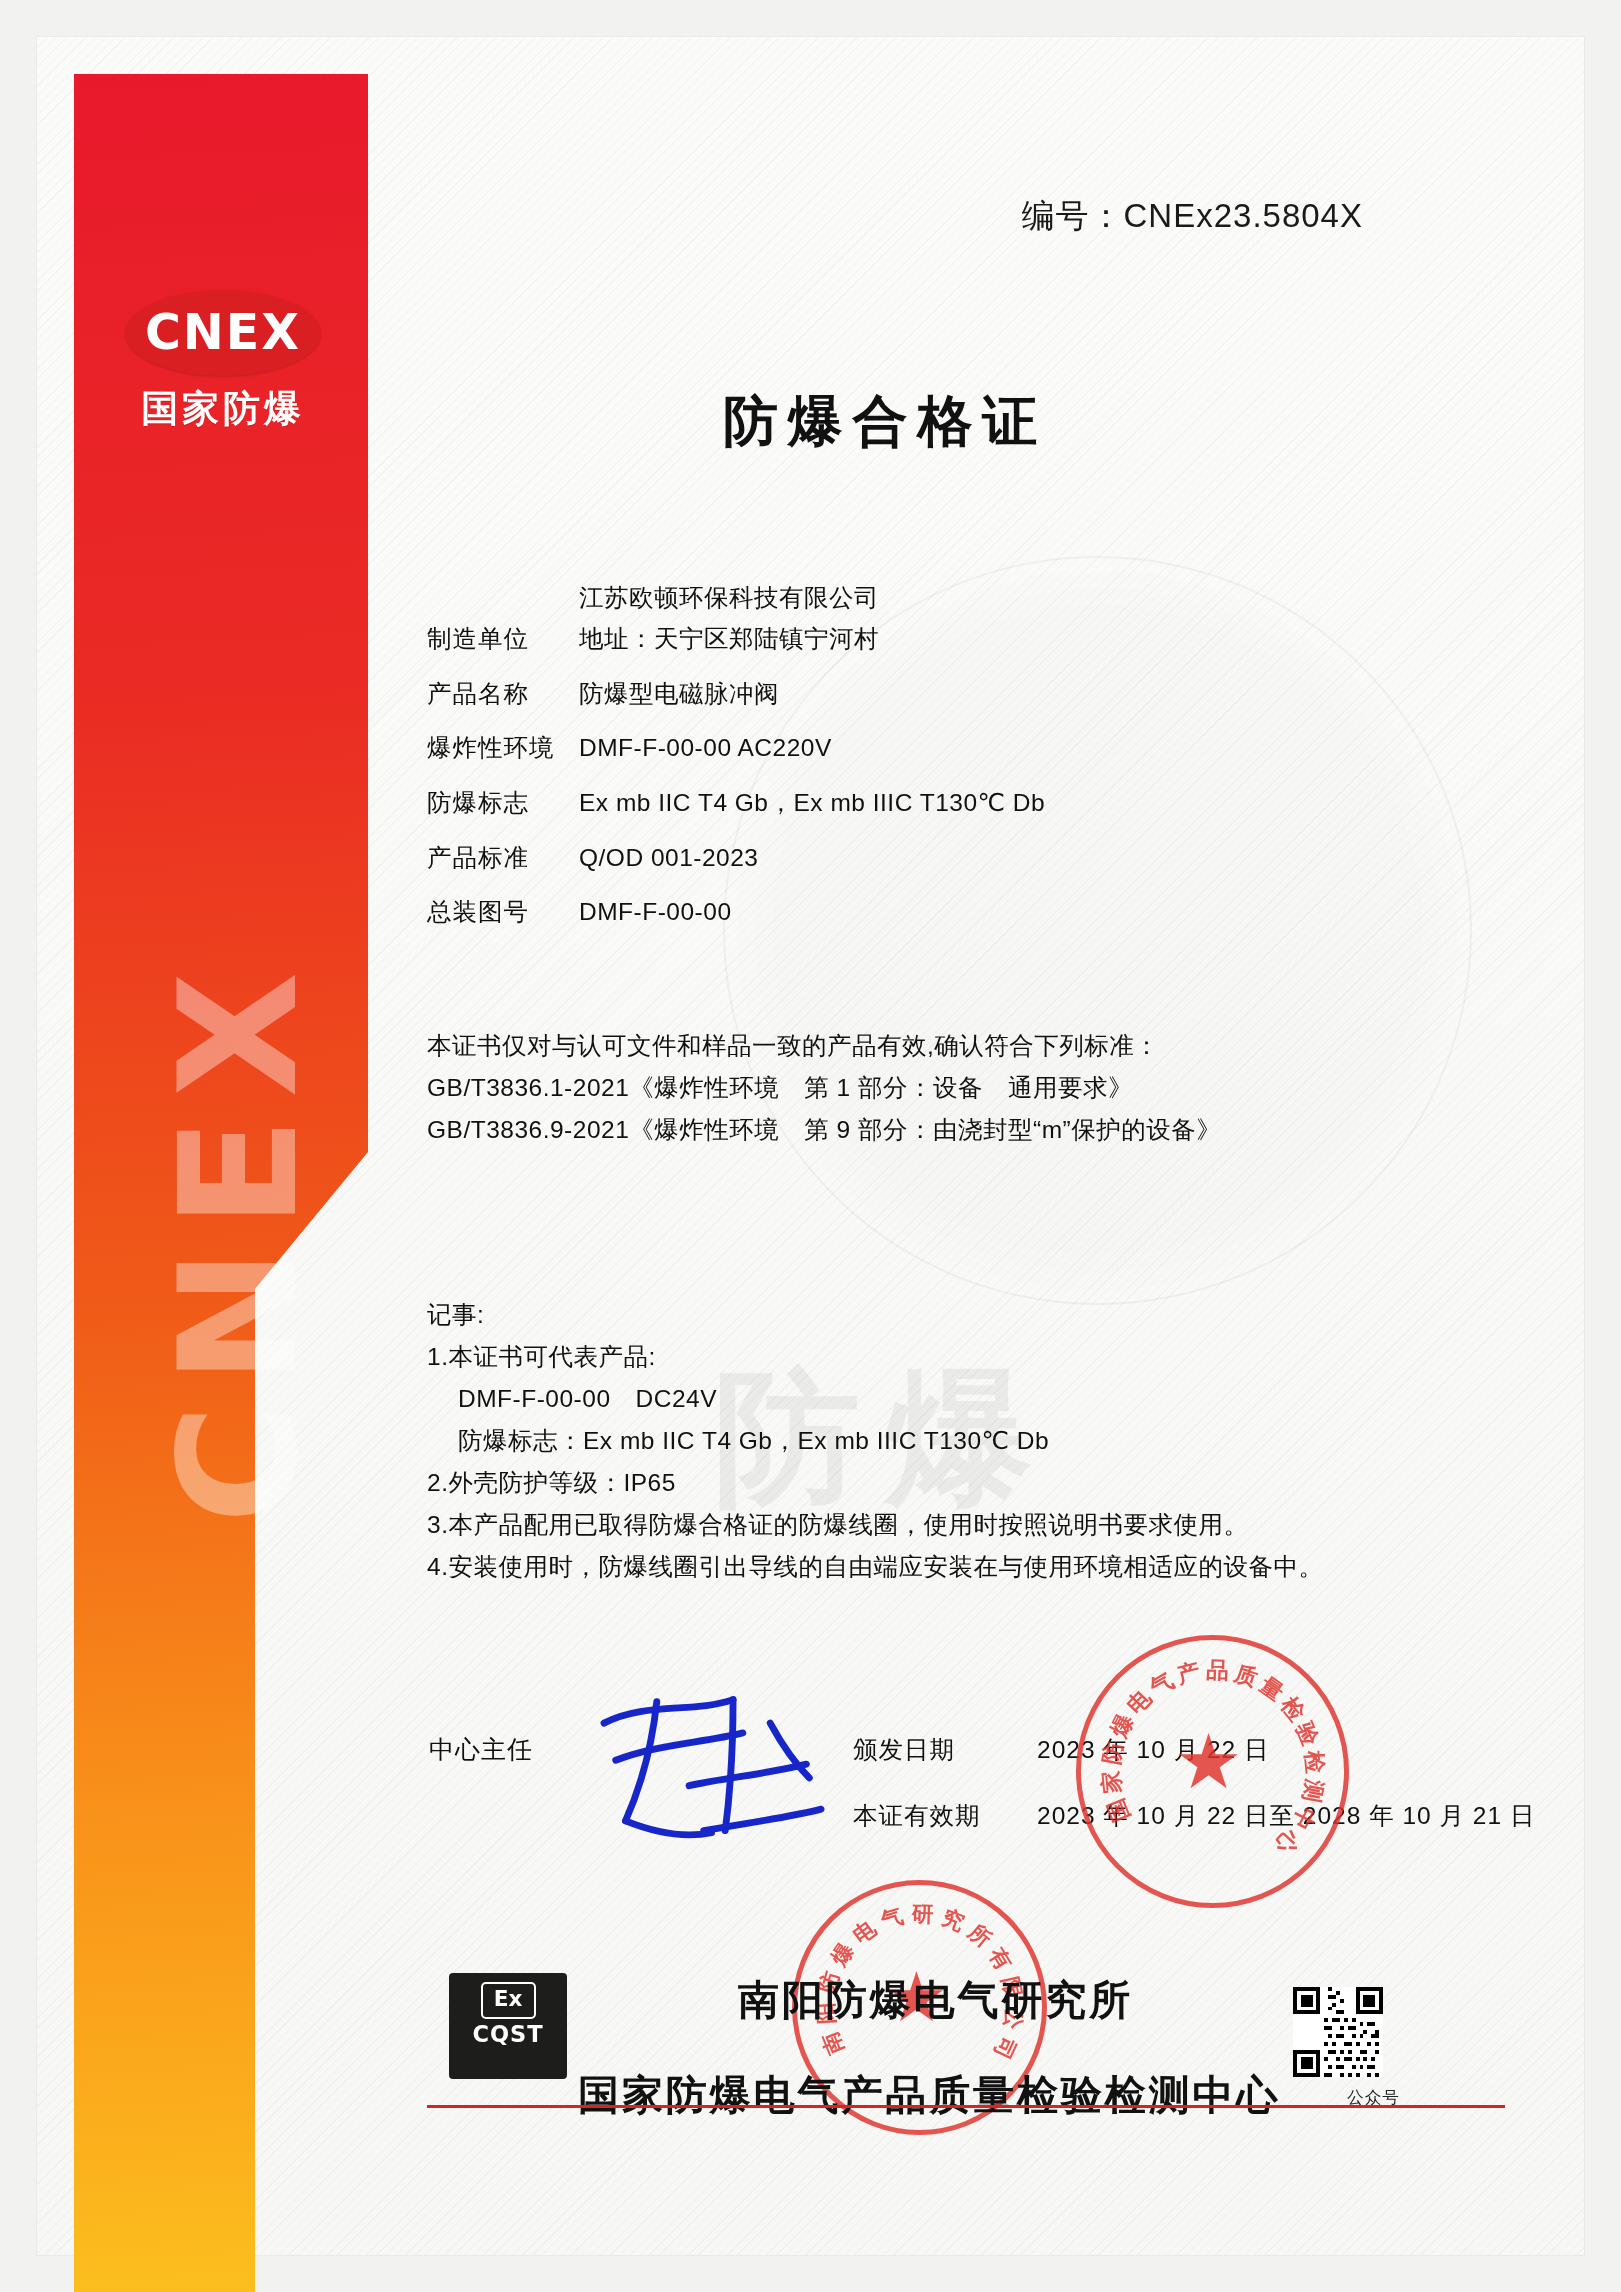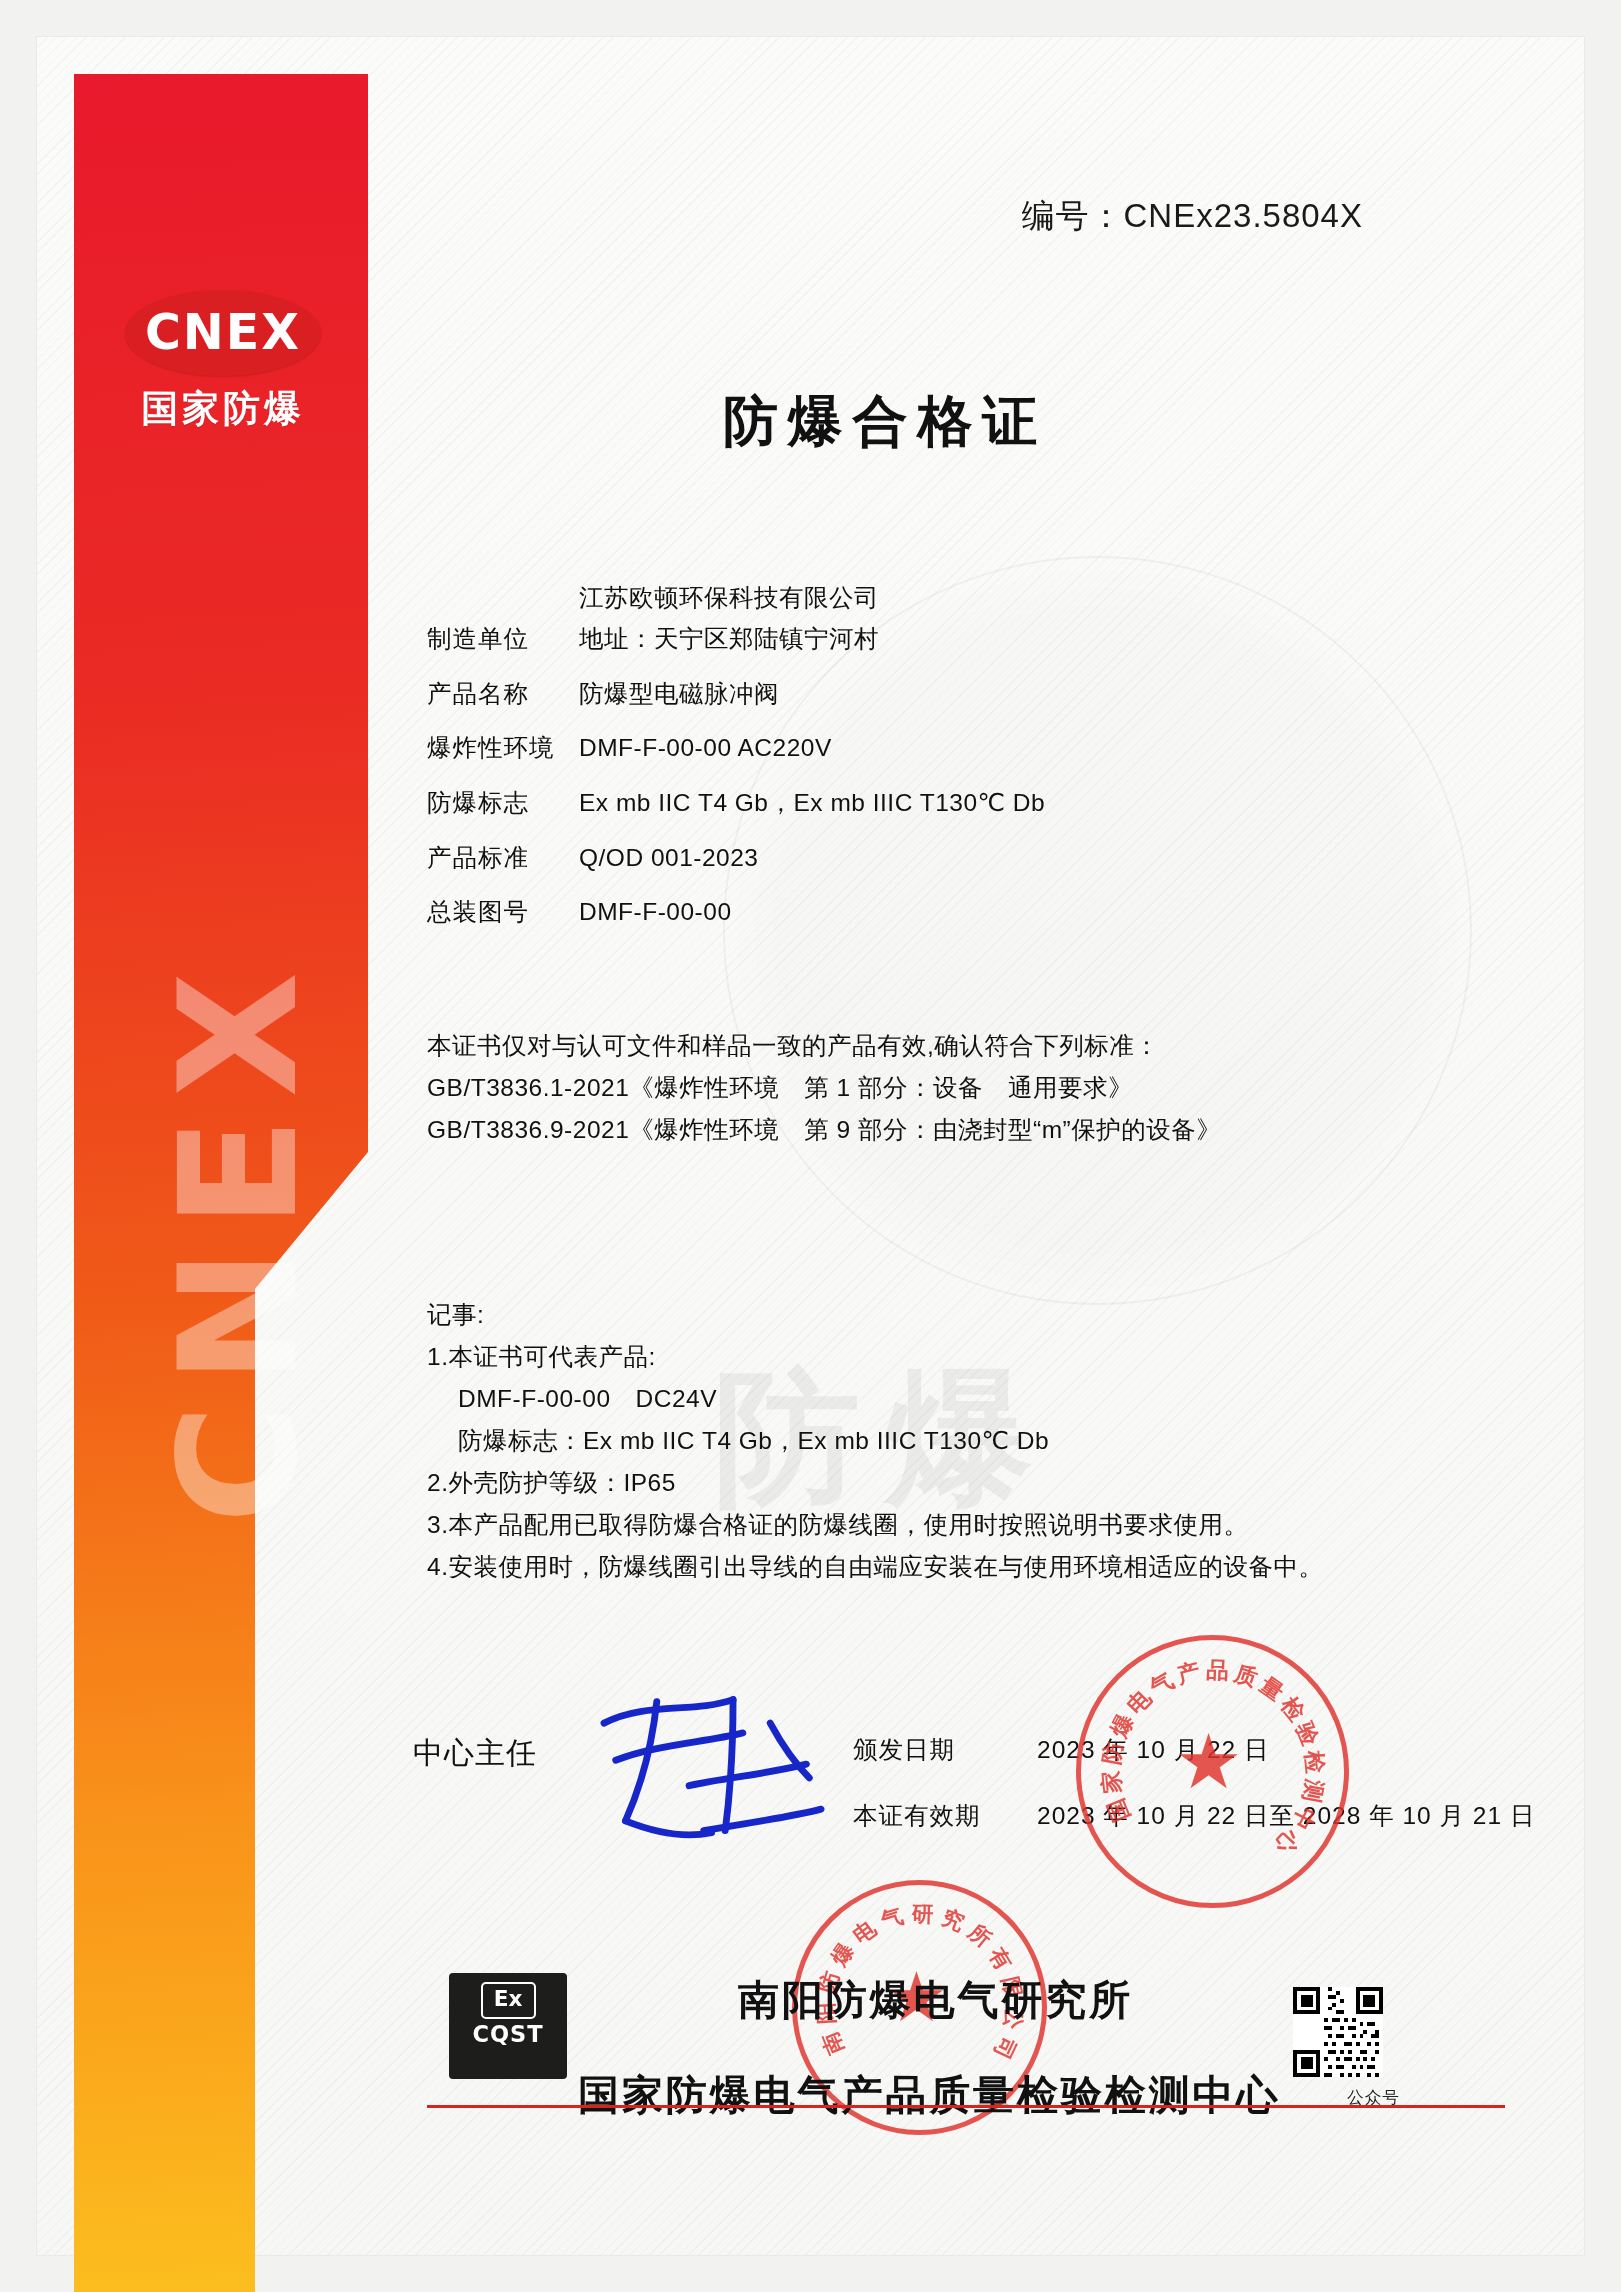--- a/index.html
+++ b/index.html
@@ -132,22 +132,22 @@
 
   
   .notes{
     position:absolute;left:390px;top:1257px;width:1068px;
     font-size:24.5px;color:#111;line-height:42px;letter-spacing:0.5px;
   }
   .notes .indent{padding-left:31px;}
 
   
   .sig-label{
-    position:absolute;left:376px;top:1696px;
-    font-size:30px;color:#111;letter-spacing:1px;
+    position:absolute;left:392px;top:1696px;
+    font-size:25px;color:#111;letter-spacing:1px;
   }
   .signature{
     position:absolute;left:549px;top:1647px;width:255px;height:176px;
   }
   .date-label-1{position:absolute;left:816px;top:1696px;font-size:24.5px;color:#111;letter-spacing:1px;}
   .date-val-1{position:absolute;left:1000px;top:1696px;font-size:24.5px;color:#111;letter-spacing:1px;}
   .date-label-2{position:absolute;left:816px;top:1762px;font-size:24.5px;color:#111;letter-spacing:1px;}
   .date-val-2{position:absolute;left:1000px;top:1762px;font-size:24.5px;color:#111;letter-spacing:1px;}
 
   

